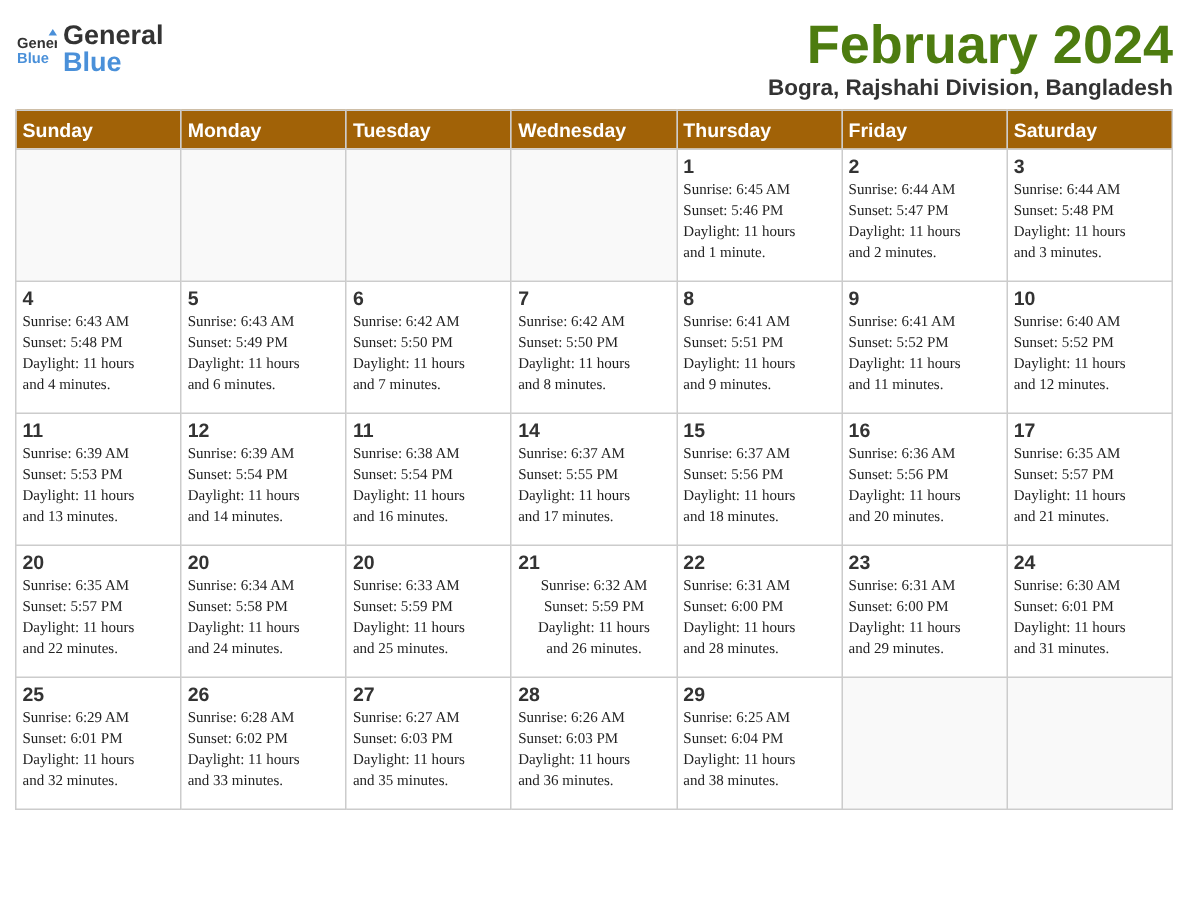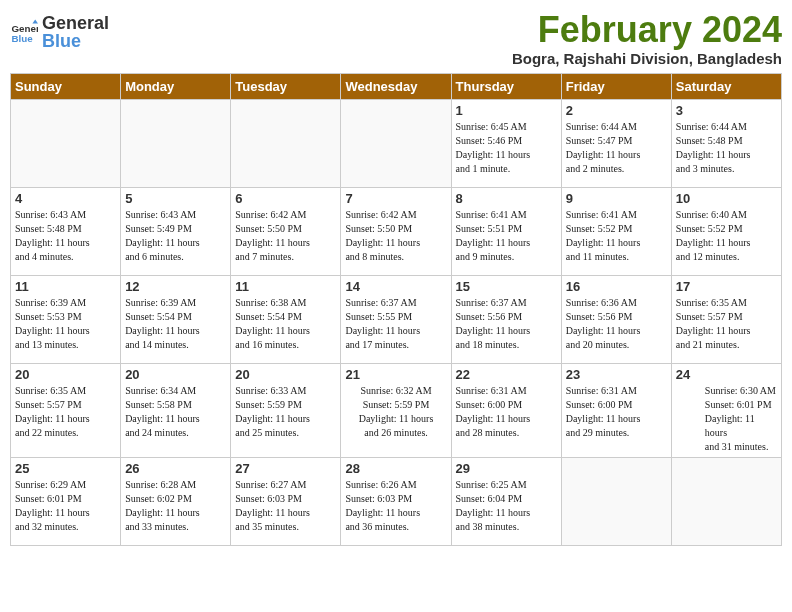--- a/index.html
+++ b/index.html
@@ -292,21 +292,21 @@
         </td>
         <td>
           <div class="day-number">23</div>
           <div class="day-info" style="white-space: pre-line;">Sunrise: 6:31 AM
 Sunset: 6:00 PM
 Daylight: 11 hours
 and 29 minutes.</div>
         </td>
         <td>
           <div class="day-number">24</div>
-          <div class="day-info" style="white-space: pre-line; margin-left: 29px;">Sunrise: 6:30 AM
+          <div class="day-info" style="white-space: pre-line;">Sunrise: 6:30 AM
 Sunset: 6:01 PM
 Daylight: 11 hours
 and 31 minutes.</div>
         </td>
       </tr>
       <tr>
         <td>
           <div class="day-number">25</div>
           <div class="day-info" style="white-space: pre-line;">Sunrise: 6:29 AM
 Sunset: 6:01 PM

